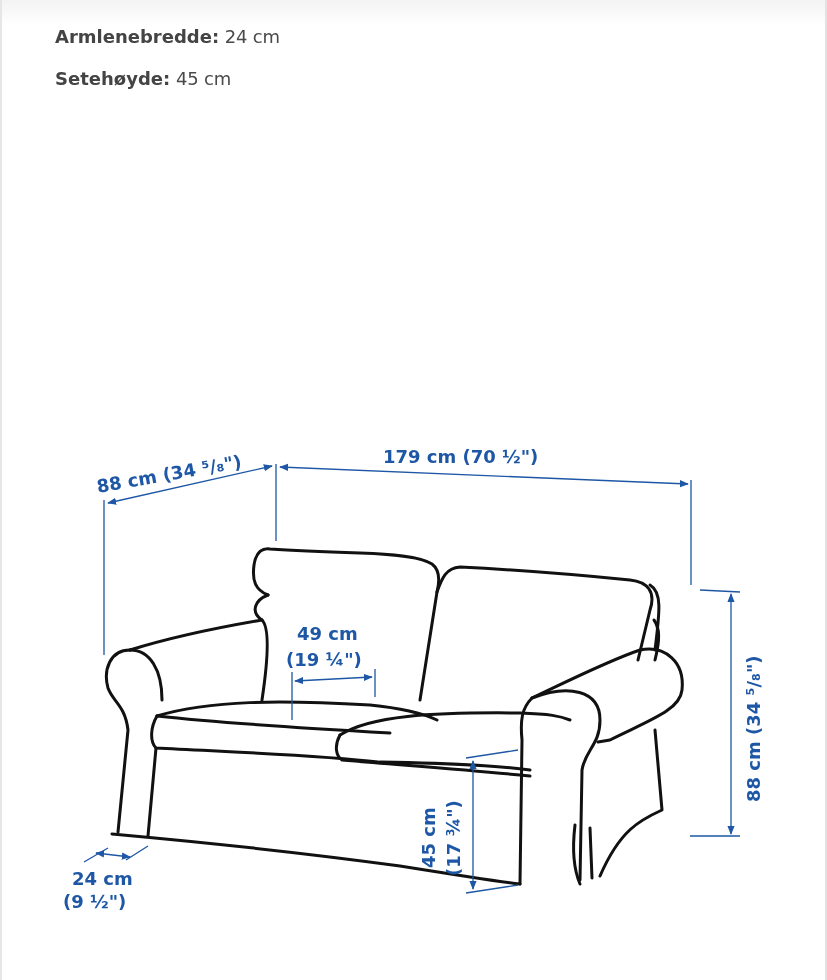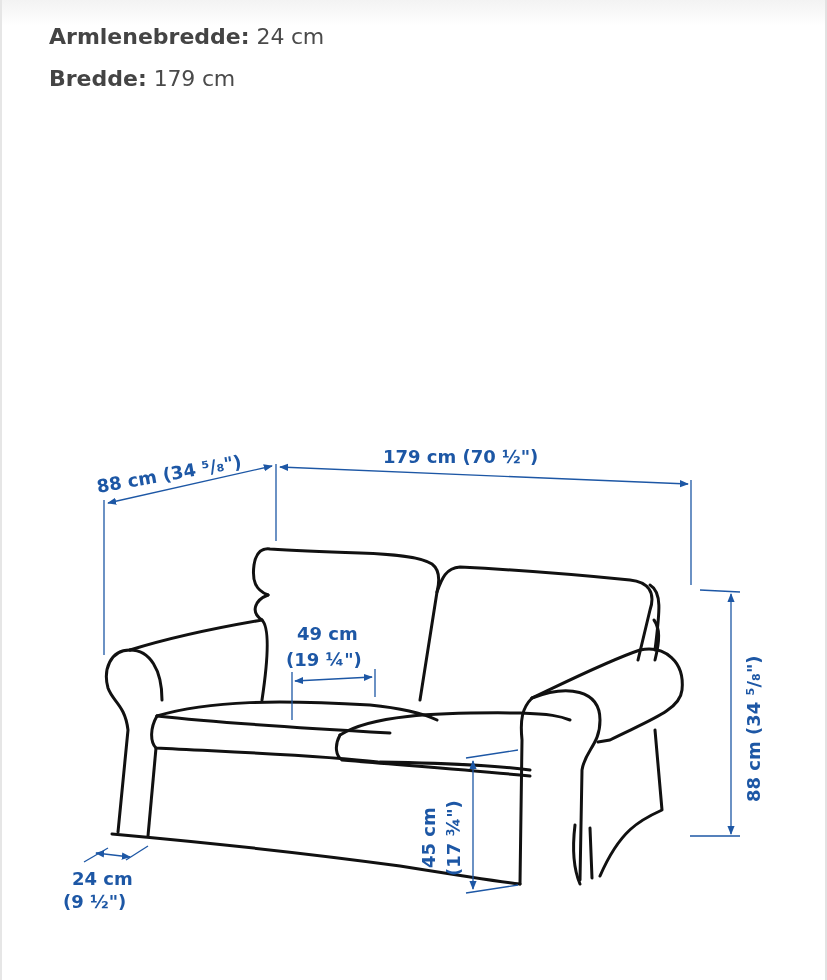--- a/index.html
+++ b/index.html
@@ -16,21 +16,21 @@
   .left-edge {
     position: absolute; left: 0; top: 0; width: 2px; height: 980px; background: #e6e6e6;
   }
   .right-edge {
     position: absolute; right: 0; top: 0; width: 2px; height: 980px; background: #e2e2e2;
   }
   .specs {
     position: absolute; left: 49px; top: 16px; margin: 0; padding: 0; list-style: none;
   }
   .spec-row {
-    height: 42px; line-height: 42px; font-size: 22px; color: #484848; white-space: nowrap;
+    height: 42px; line-height: 42px; font-size: 18px; color: #484848; white-space: nowrap; margin-left: 6px;
   }
   .spec-label { font-weight: bold; color: #444444; }
   .spec-value { font-weight: normal; color: #4a4a4a; letter-spacing: -0.2px; }
   .diagram { position: absolute; left: 0; top: 420px; width: 827px; height: 500px; }
   .dim-text {
     font-family: "DejaVu Sans", sans-serif; font-weight: bold; fill: #1d57a5; font-size: 18px;
   }
 </style>
 </head>
 <body>
@@ -38,22 +38,22 @@
 <div class="top-fade"></div>
 <div class="left-edge"></div>
 <div class="right-edge"></div>
 
 <ul class="specs">
   <li class="spec-row">
     <span class="spec-label">Armlenebredde:</span>
     <span class="spec-value">24 cm</span>
   </li>
   <li class="spec-row">
-    <span class="spec-label">Bredde:</span>
-    <span class="spec-value">179 cm</span>
+    <span class="spec-label">Setehøyde:</span>
+    <span class="spec-value">45 cm</span>
   </li>
 </ul>
 
 <svg class="diagram" width="827" height="500" viewBox="0 420 827 500" xmlns="http://www.w3.org/2000/svg">
   <defs>
     <marker id="arr" viewBox="0 0 10 10" refX="9" refY="5" markerWidth="7" markerHeight="7" orient="auto-start-reverse">
       <path d="M0,1 L10,5 L0,9 z" fill="#1d57a5"></path>
     </marker>
   </defs>
 

